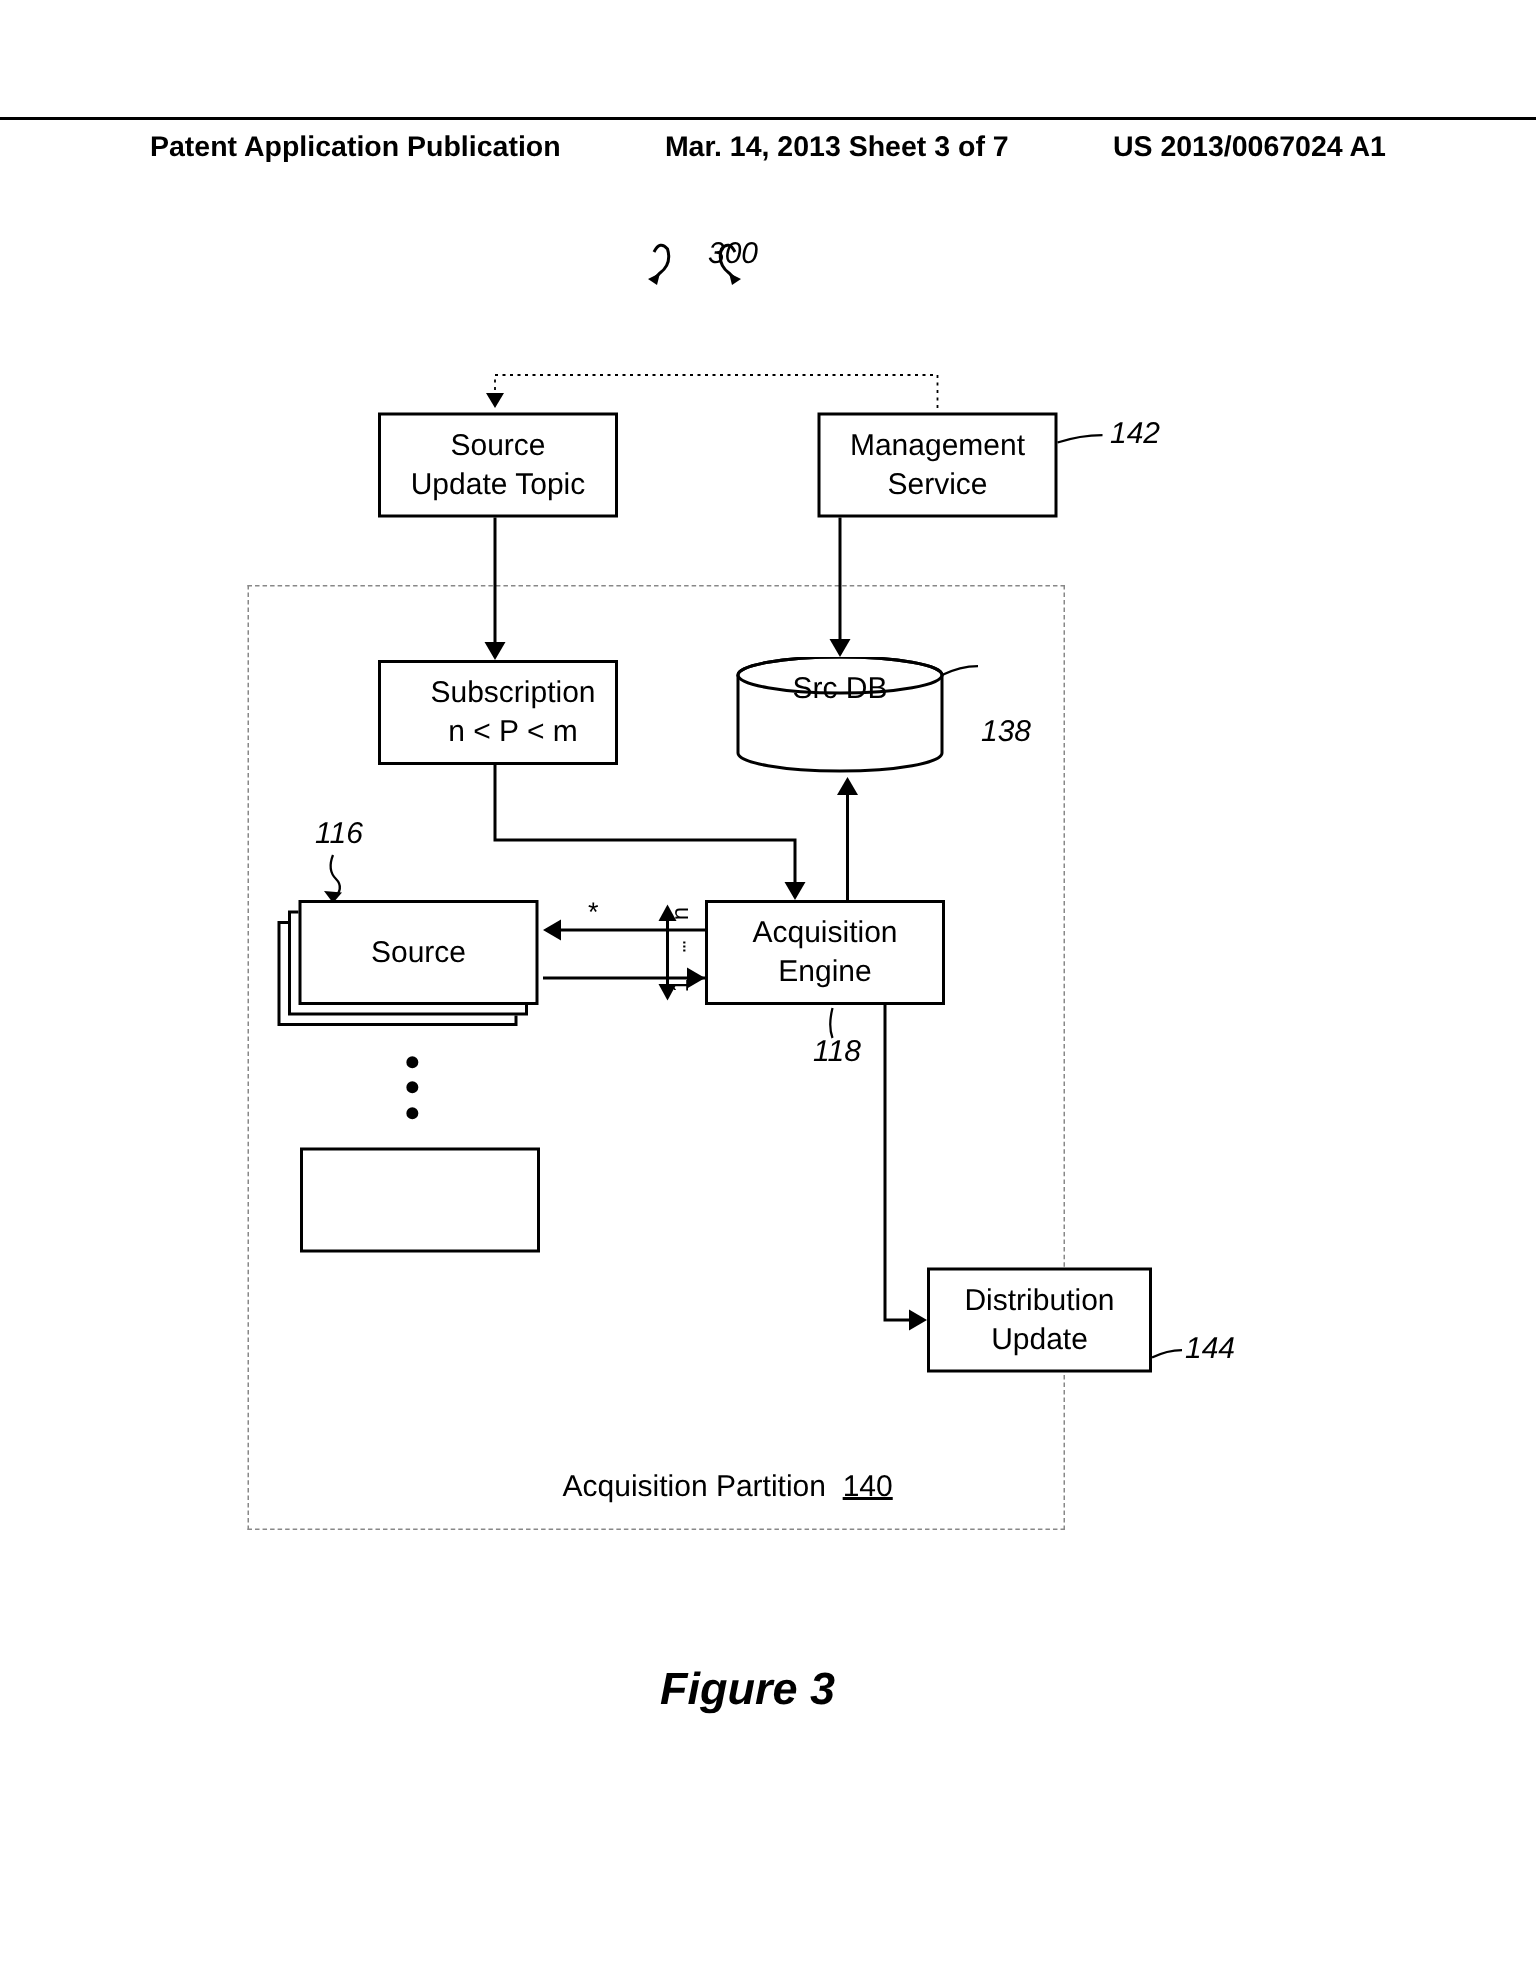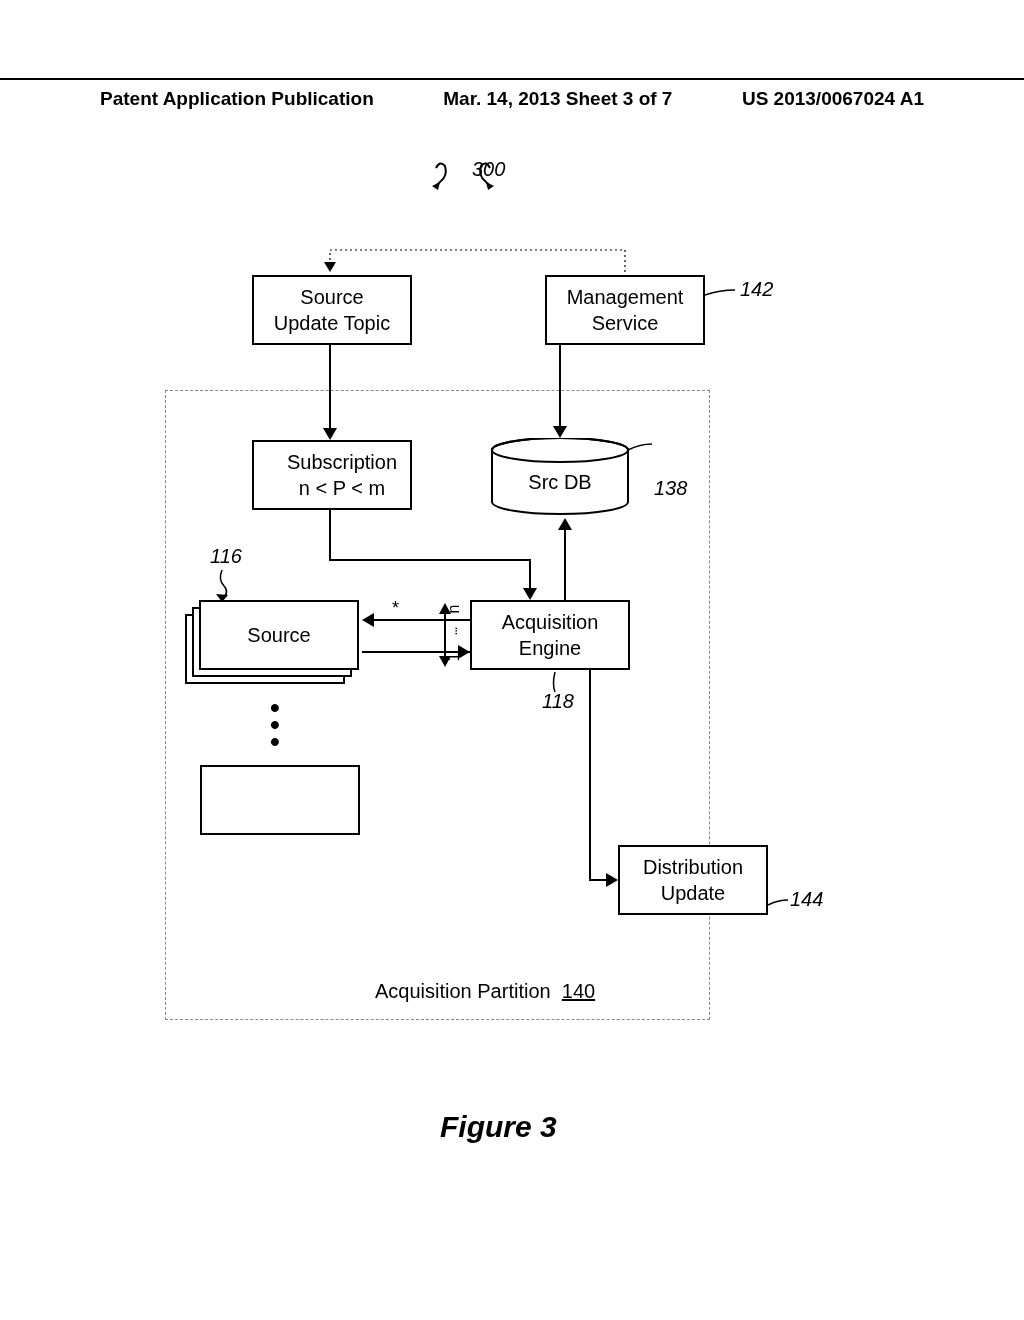--- a/index.html
+++ b/index.html
@@ -45,21 +45,21 @@
     line-height: 1.3;
   }
   .dashed-box {
     position: absolute;
     border: 1.5px dashed #888;
   }
   .cylinder {
     position: absolute;
     display: flex;
     justify-content: center;
-    align-items: center;
+    align-items: flex-start;
     font-size: 20px;
   }
   .cylinder svg { position: absolute; top:0; left:0; }
   .cylinder .cyl-label { position: relative; z-index: 2; margin-top: 10px;}
   .ref {
     position: absolute;
     font-style: italic;
     font-size: 20px;
   }
   .figure-caption {

